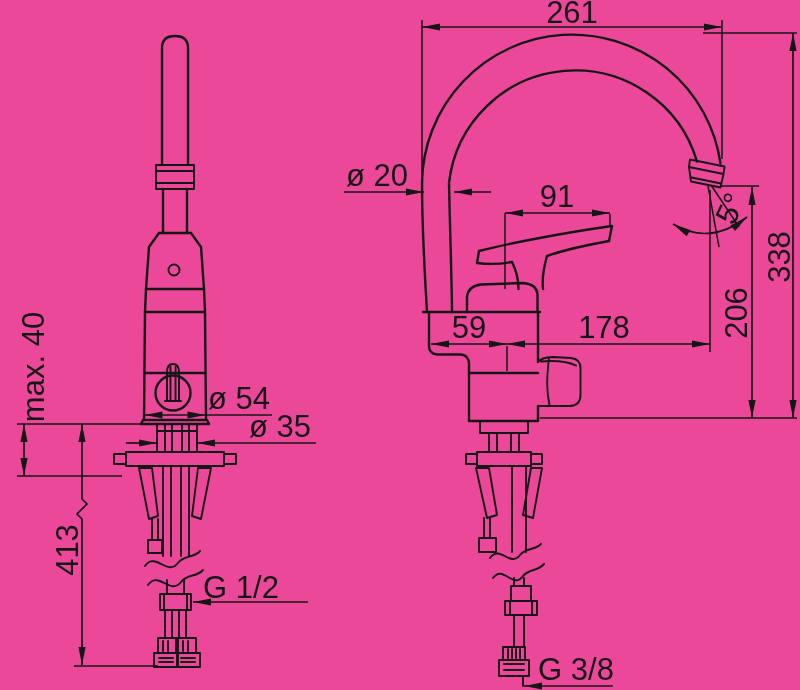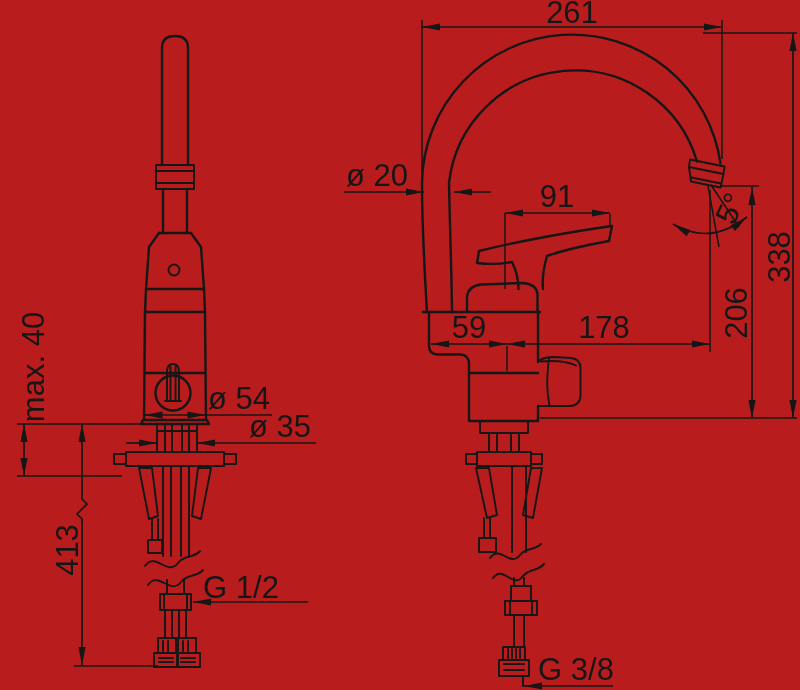--- a/index.html
+++ b/index.html
@@ -1,16 +1,16 @@
 <!DOCTYPE html>
 <html><head>
 <meta charset="utf-8">
 <style>
   html,body{margin:0;padding:0;background:#fff;}
-  .canvas{position:relative;width:800px;height:690px;background:#b91c1c;overflow:hidden;
+  .canvas{position:relative;width:800px;height:690px;background:#ec4899;overflow:hidden;
           font-family:"Liberation Sans", sans-serif;}
   svg text{font-family:"Liberation Sans", sans-serif;font-size:31px;fill:#161616;}
   .outline{stroke:#161616;fill:none;stroke-width:2.4;stroke-linecap:round;stroke-linejoin:round;}
   .detail{stroke:#161616;fill:none;stroke-width:1.9;stroke-linecap:round;stroke-linejoin:round;}
   .dim{stroke:#161616;fill:none;stroke-width:1.7;stroke-linecap:butt;}
   .ext{stroke:#161616;fill:none;stroke-width:1.5;stroke-linecap:butt;}
 </style>
 </head>
 <body>
 

